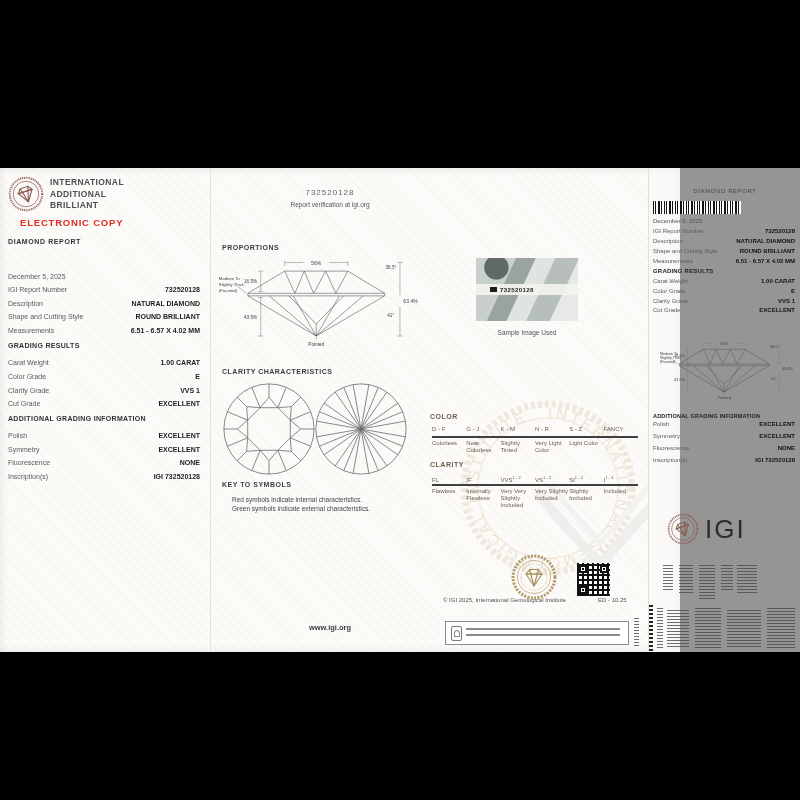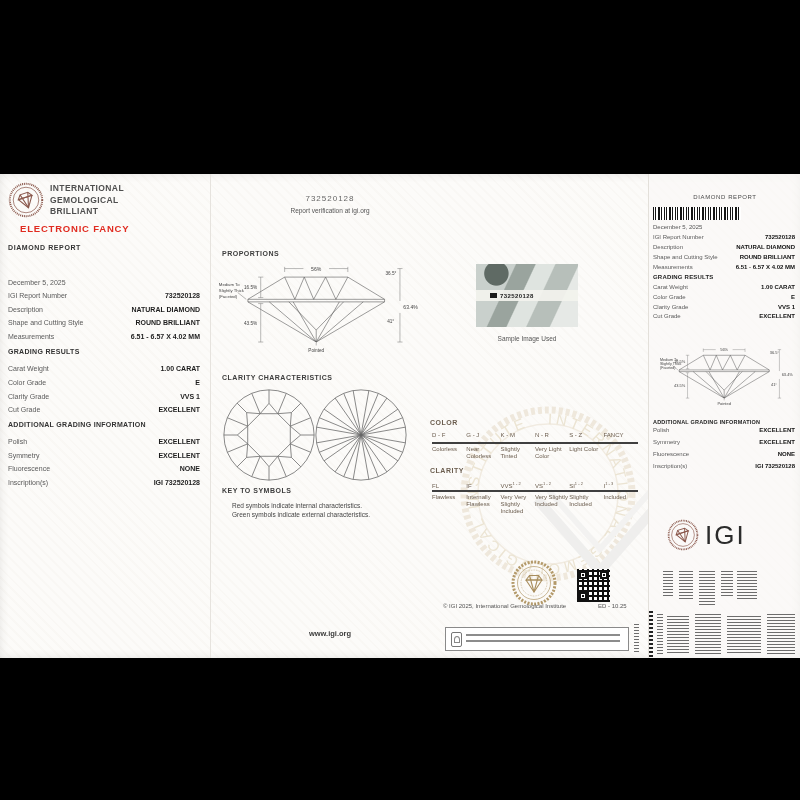--- a/index.html
+++ b/index.html
@@ -1,18 +1,18 @@
 <!DOCTYPE html>
 <html><head>
 <meta charset="utf-8">
 <style>
   html,body{margin:0;padding:0;background:#000;}
   .viewport{position:relative;width:800px;height:800px;background:#000;overflow:hidden;
             font-family:"Liberation Sans", sans-serif;}
-  .cert{position:absolute;left:0;top:174px;width:800px;height:484px;background:#fcfbf9;
+  .cert{position:absolute;left:0;top:168px;width:680px;height:484px;background:#fcfbf9;
         background-image:repeating-linear-gradient(45deg,rgba(175,155,120,.035) 0 2px,transparent 2px 7px);
         box-shadow:inset 0 0 10px rgba(0,0,0,.10);}
   .panel{position:absolute;top:0;height:100%;}
   .panel-left{left:0;width:210px;border-right:1px solid #e6e3de;}
   .panel-mid{left:210px;width:438px;overflow:hidden;}
   .panel-right{left:648px;width:152px;border-left:1px solid #e3e0da;background:rgba(250,249,247,.6);}
   .abs{position:absolute;}
   
   .org{position:absolute;left:50px;top:9px;font-size:8.5px;font-weight:bold;color:#4f4f4f;
        line-height:11.5px;letter-spacing:.4px;}
@@ -88,24 +88,24 @@
         <circle r="18" fill="none" stroke="#8a584c" stroke-width="2.2" stroke-dasharray="1.1 1"></circle>
         <circle r="14.2" fill="none" stroke="#8a584c" stroke-width=".8"></circle>
         <g transform="rotate(-18)" stroke="#8a584c" stroke-width="1.2" fill="none">
           <path d="M-8,-3 L-4.5,-7.5 L4.5,-7.5 L8,-3 Z"></path>
           <path d="M-8,-3 L0,9 L8,-3"></path>
           <path d="M-4.5,-7.5 L0,9 M4.5,-7.5 L0,9 M-8,-3 L8,-3"></path>
         </g>
       </svg>
       <div class="org">
         <div>INTERNATIONAL</div>
-        <div>GEMOLOGICAL</div>
+        <div>ADDITIONAL</div>
         <div>BRILLIANT</div>
       </div>
-      <div class="ecopy" style="color:#e02b20;">ELECTRONIC FANCY</div>
+      <div class="ecopy" style="color:#e02b20;">ELECTRONIC COPY</div>
       <div class="doctype">DIAMOND REPORT</div>
 
       <div class="lrows">
         <div class="lrow" style="top:5px;">
             <span>December 5, 2025</span>
           </div>
 
         <div class="lrow" style="top:18px;">
             <span>IGI Report Number</span>
             <span class="val">732520128</span>

